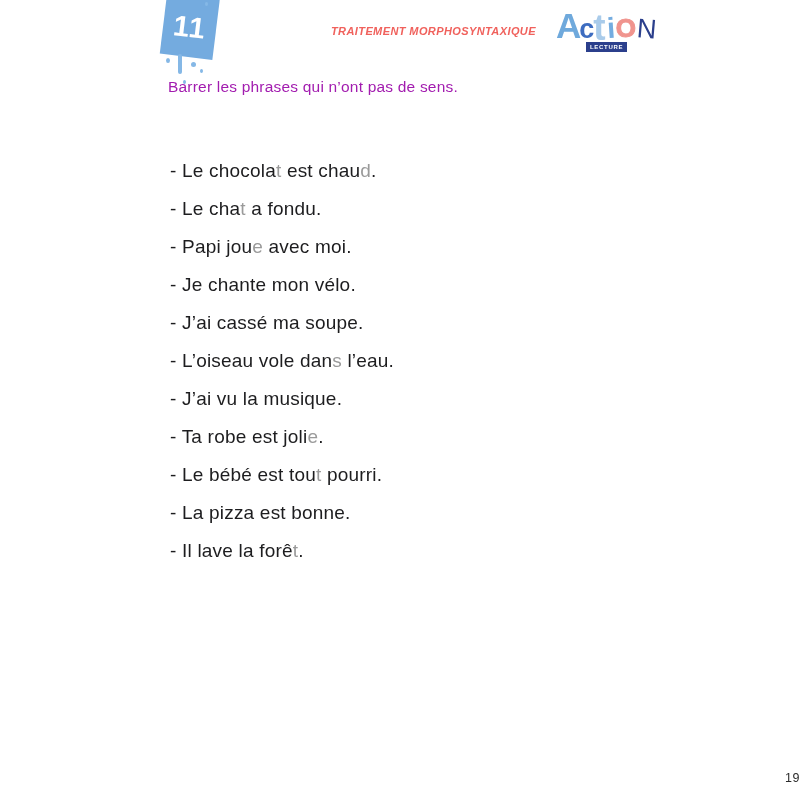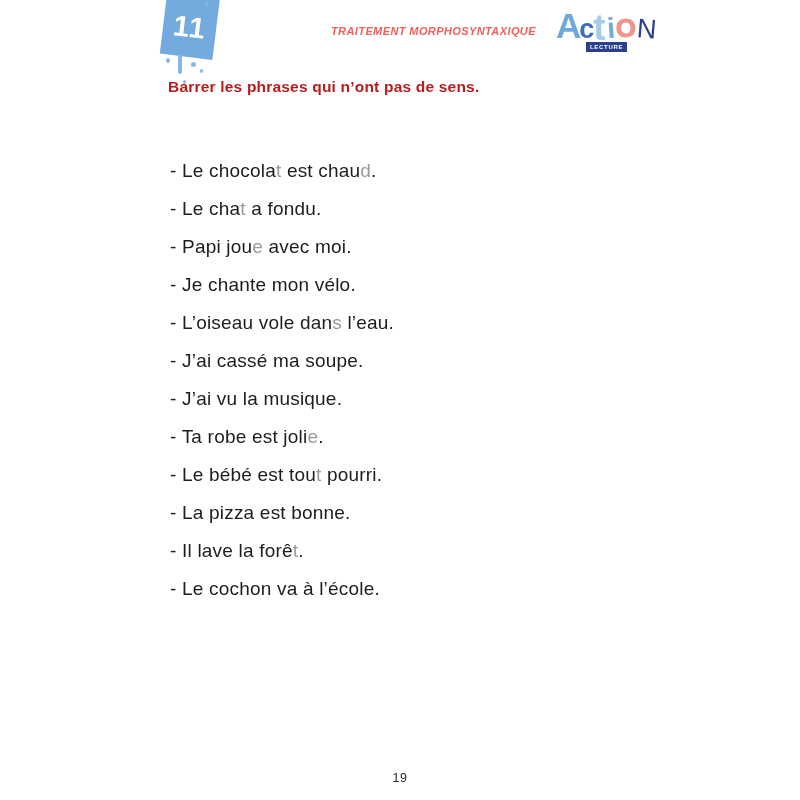--- a/index.html
+++ b/index.html
@@ -42,31 +42,31 @@
                     -webkit-text-stroke:1px currentColor; }
   .logo-letter.l5 { font-size:27px; margin-left:1px; transform:rotate(5deg); font-weight:normal; }
   .logo-banner {
     position:absolute; left:30px; top:36px; background:#2B3F8C; color:#ffffff;
     font-size:6px; font-weight:bold; letter-spacing:0.7px; padding:2px 4px;
   }
 
   
   .instruction {
     position:absolute; left:168px; top:78px;
-    color:#b91c1c; font-weight:bold; font-size:15.5px; letter-spacing:0.2px;
+    color:#a21caf; font-weight:normal; font-size:15.5px; letter-spacing:0.2px;
   }
 
   
   .sentences { position:absolute; left:170px; top:152px; color:#1D1D1F; font-size:19px; }
   .sentence { height:38px; line-height:38px; white-space:nowrap; letter-spacing:0.2px; }
   .muted { color:#9A9A9A; }
 
   
   .page-number {
-    position:absolute; left:0; right:0; top:771px; text-align:center;
+    position:absolute; left:0; right:0; top:771px; text-align:right;
     color:#2B2B2B; font-size:12.5px; letter-spacing:0.5px;
   }
 </style>
 </head>
 <body>
 
 <div class="page">
 
   <div class="badge">
     <span class="badge-num">11</span>
@@ -92,25 +92,24 @@
     <span class="logo-banner">LECTURE</span>
   </div>
 
   <div class="instruction">Barrer les phrases qui n’ont pas de sens.</div>
 
   <div class="sentences" id="sentence-list">
       <div class="sentence"><span>- </span><span>Le chocola</span><span class="muted">t</span><span> est chau</span><span class="muted">d</span><span>.</span></div>
       <div class="sentence"><span>- </span><span>Le cha</span><span class="muted">t</span><span> a fondu.</span></div>
       <div class="sentence"><span>- </span><span>Papi jou</span><span class="muted">e</span><span> avec moi.</span></div>
       <div class="sentence"><span>- </span><span>Je chante mon vélo.</span></div>
+      <div class="sentence"><span>- </span><span>J’ai cassé ma soupe.</span></div>
       <div class="sentence"><span>- </span><span>L’oiseau vole dan</span><span class="muted">s</span><span> l’eau.</span></div>
-      <div class="sentence"><span>- </span><span>J’ai cassé ma soupe.</span></div>
       <div class="sentence"><span>- </span><span>J’ai vu la musique.</span></div>
       <div class="sentence"><span>- </span><span>Ta robe est joli</span><span class="muted">e</span><span>.</span></div>
       <div class="sentence"><span>- </span><span>Le bébé est tou</span><span class="muted">t</span><span> pourri.</span></div>
       <div class="sentence"><span>- </span><span>La pizza est bonne.</span></div>
       <div class="sentence"><span>- </span><span>Il lave la forê</span><span class="muted">t</span><span>.</span></div>
-      <div class="sentence"><span>- </span><span>Le cochon va à l’école.</span></div>
     </div>
 
   <div class="page-number">19</div>
 
 </div>
 
 </body></html>

